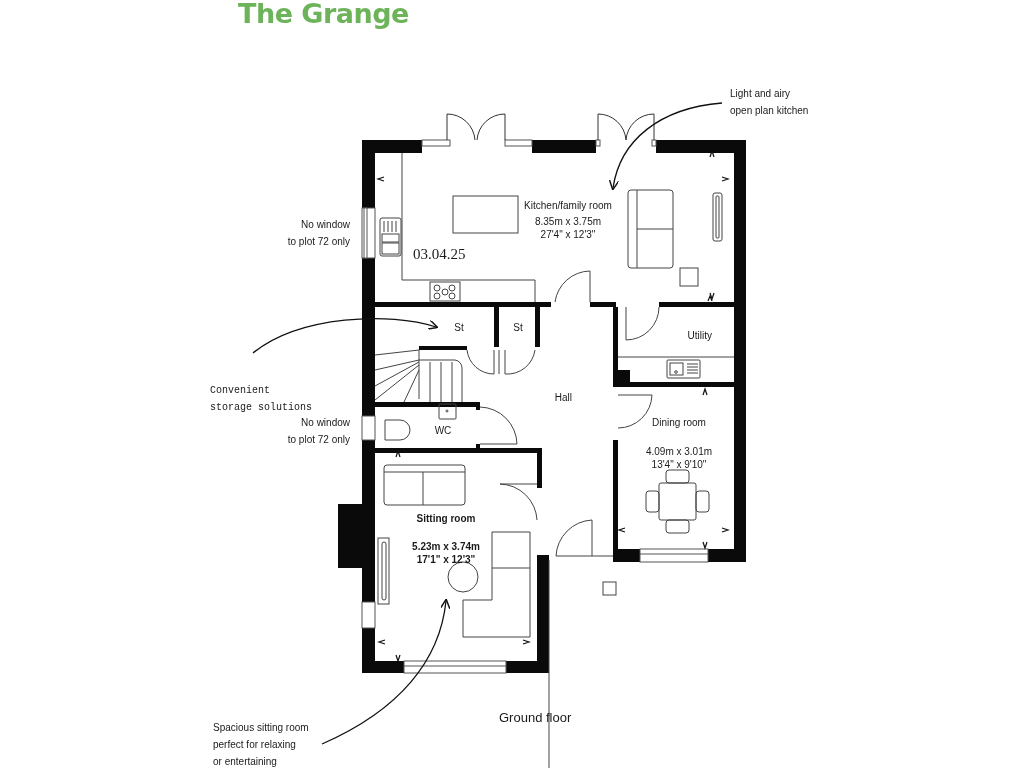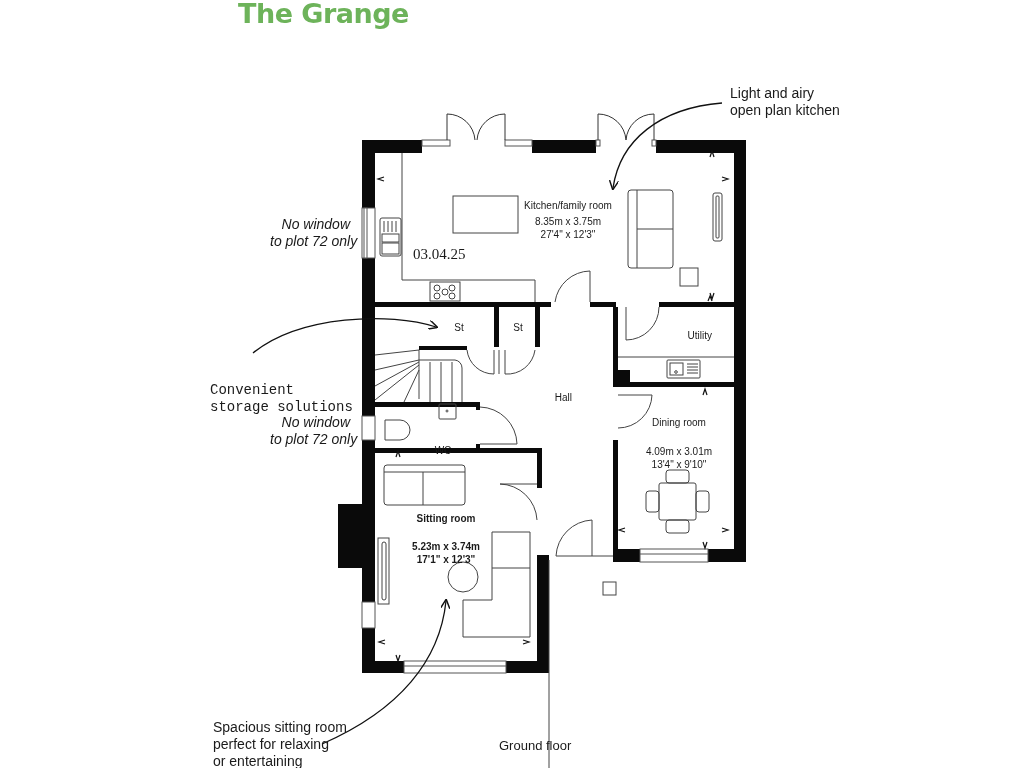--- a/index.html
+++ b/index.html
@@ -1,22 +1,22 @@
 <!DOCTYPE html>
 <html><head>
 <meta charset="utf-8">
 <style>
   html, body { margin:0; padding:0; background:#ffffff; }
   body { width:1024px; height:768px; position:relative; overflow:hidden; font-family:"Liberation Sans", sans-serif; color:#1a1a1a; }
   .title { position:absolute; left:238px; top:-2px; font-size:27px; font-weight:700; letter-spacing:-0.5px; font-family:"DejaVu Sans", sans-serif; }
   .plan { position:absolute; left:0; top:0; }
-  .lbl { position:absolute; font-size:14px; line-height:17px; color:#1a1a1a; white-space:nowrap; }
-  .lbl.r { text-align:right;font-style:italic; }
+  .lbl { position:absolute; font-size:10px; line-height:17px; color:#1a1a1a; white-space:nowrap; }
+  .lbl.r { text-align:right; }
   .room { position:absolute; font-size:10px; line-height:13px; text-align:center; white-space:nowrap; }
-  .floor { position:absolute; left:499px; top:710px; font-size:13px;margin-top:28px; }
+  .floor { position:absolute; left:499px; top:710px; font-size:13px; }
   .date { position:absolute; left:413px; top:246px; font-size:15px; font-family:"Liberation Serif", serif; }
 </style>
 </head>
 <body>
 
 <div class="title" style="color:#6db35a;">The Grange</div>
 
 <svg class="plan" width="1024" height="768" viewBox="0 0 1024 768">
   <defs>
     <marker id="ah" viewBox="0 0 10 10" refX="8" refY="5" markerWidth="7" markerHeight="7" orient="auto-start-reverse">
@@ -235,21 +235,21 @@
 
 <div class="room" style="left:513px; top:199px; width:110px;">
   <div>Kitchen/family room</div>
   <div style="margin-top:3px;">8.35m x 3.75m</div>
   <div>27'4" x 12'3"</div>
 </div>
 <div class="room" style="left:662px; top:329px; width:50px;text-align:right;">Utility</div>
 <div class="room" style="left:449px; top:321px; width:20px;">St</div>
 <div class="room" style="left:508px; top:321px; width:20px;">St</div>
 <div class="room" style="left:542px; top:391px; width:30px;text-align:right;">Hall</div>
-<div class="room" style="left:428px; top:444px; width:30px;">WC</div>
+<div class="room" style="left:428px; top:424px; width:30px;">WC</div>
 <div class="room" style="left:624px; top:416px; width:110px;">
   <div>Dining room</div>
   <div style="margin-top:16px;">4.09m x 3.01m</div>
   <div>13'4" x 9'10"</div>
 </div>
 <div class="room" style="left:396px; top:512px; width:100px;font-weight:bold;">
   <div>Sitting room</div>
   <div style="margin-top:15px;">5.23m x 3.74m</div>
   <div>17'1" x 12'3"</div>
 </div>

